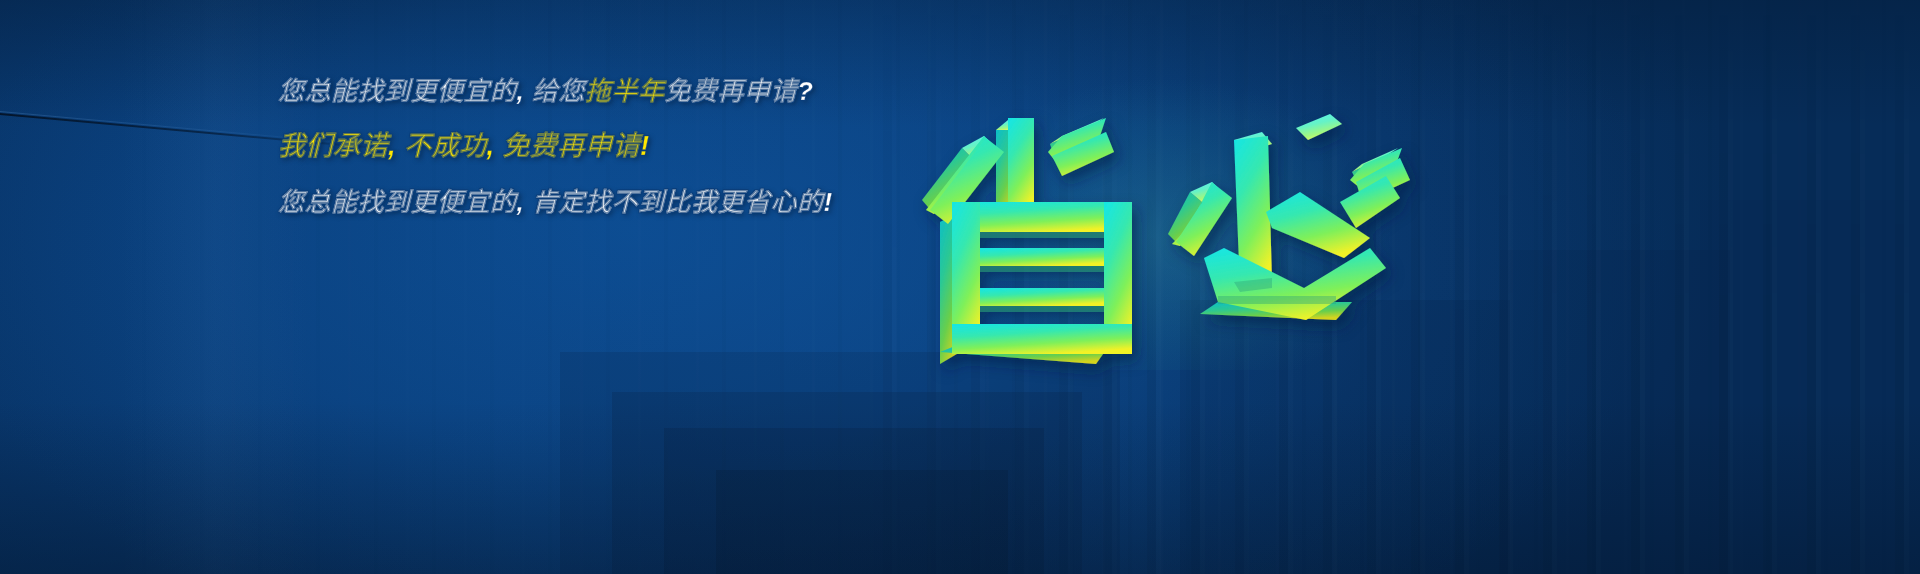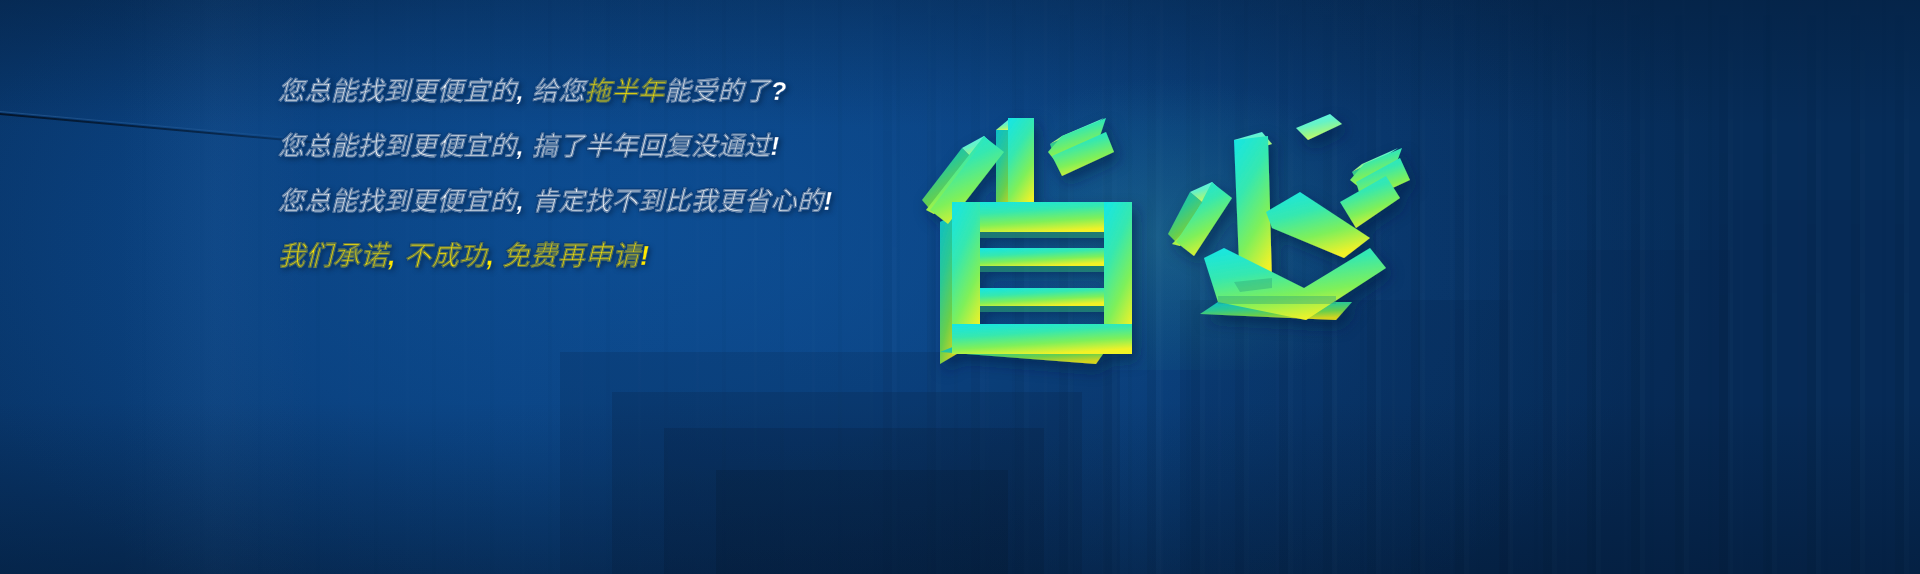--- a/index.html
+++ b/index.html
@@ -150,34 +150,31 @@
       <i class="st7"></i>
   </div>
   <div class="bg-sheen"></div>
   <div class="bg-diagonal"></div>
   <div class="bg-diagonal2"></div>
   <div class="bg-vignette"></div>
 
   <div class="copy">
 
     <p class="line">
-      <span>您总能找到更便宜的, 给您</span><span class="hl">拖半年</span><span>能受的了?</span>
+      <span>您总能找到更便宜的, 给您</span><span class="hl">拖半年</span><span>免费再申请?</span>
     </p>
 
 
-    <p class="line">
-      <span>您总能找到更便宜的, 搞了半年回复没通过!</span>
+
+    <p class="line all-yellow">
+      <span>我们承诺, 不成功, 免费再申请!</span>
     </p>
 
     <p class="line">
       <span>您总能找到更便宜的, 肯定找不到比我更省心的!</span>
-    </p>
-
-    <p class="line all-yellow">
-      <span>我们承诺, 不成功, 免费再申请!</span>
     </p>
 
   </div>
 
   <div class="hero-glow"></div>
   <div class="hero">
     <svg viewBox="0 0 520 340" preserveAspectRatio="xMidYMid meet" aria-hidden="true">
       <defs>
         <linearGradient id="gFace" x1="0.15" y1="0" x2="0.55" y2="1">
           <stop offset="0%" stop-color="#19e6e0"></stop>

